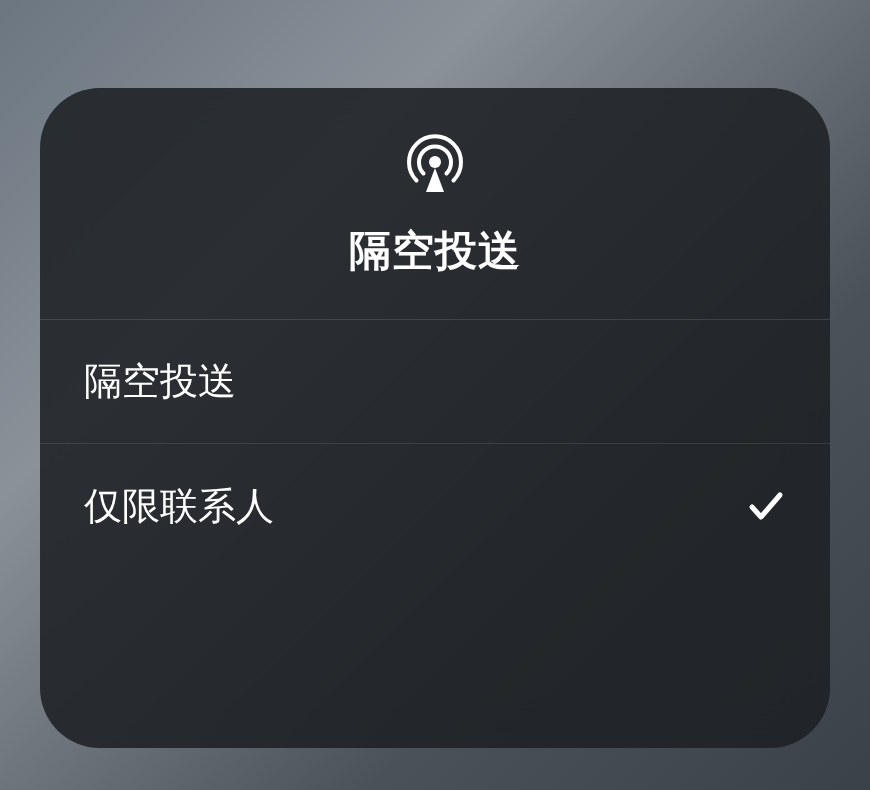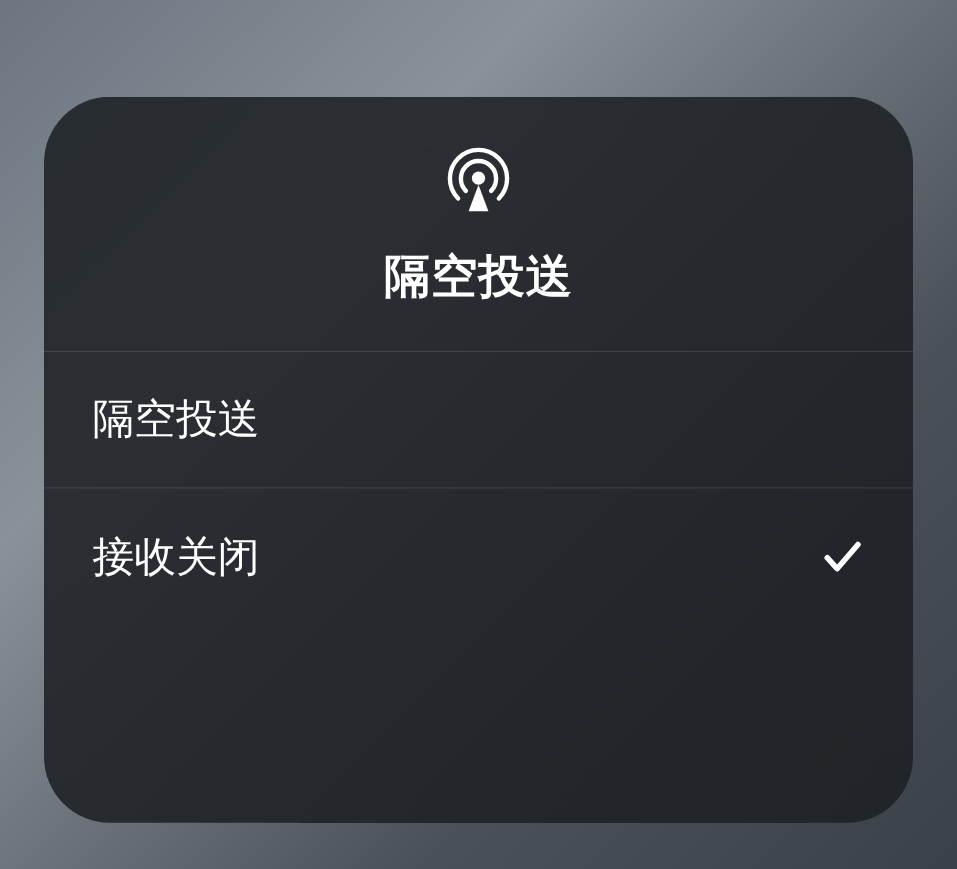--- a/index.html
+++ b/index.html
@@ -104,21 +104,21 @@
       </svg>
     </div>
     <div class="header-title">隔空投送</div>
   </div>
   <div class="options">
     <div class="option-row">
       <span class="option-label">隔空投送</span>
 
     </div>
     <div class="option-row">
-      <span class="option-label">接收关闭</span>
+      <span class="option-label">仅限联系人</span>
       <span class="checkmark">
         <svg viewBox="0 0 40 40" width="40" height="40" fill="none" stroke="#ffffff" stroke-width="5" stroke-linecap="round" stroke-linejoin="round">
           <path d="M 6 21 L 15 31 L 34 9"></path>
         </svg>
       </span>
     </div>
   </div>
 </div>
 
 </body></html>

